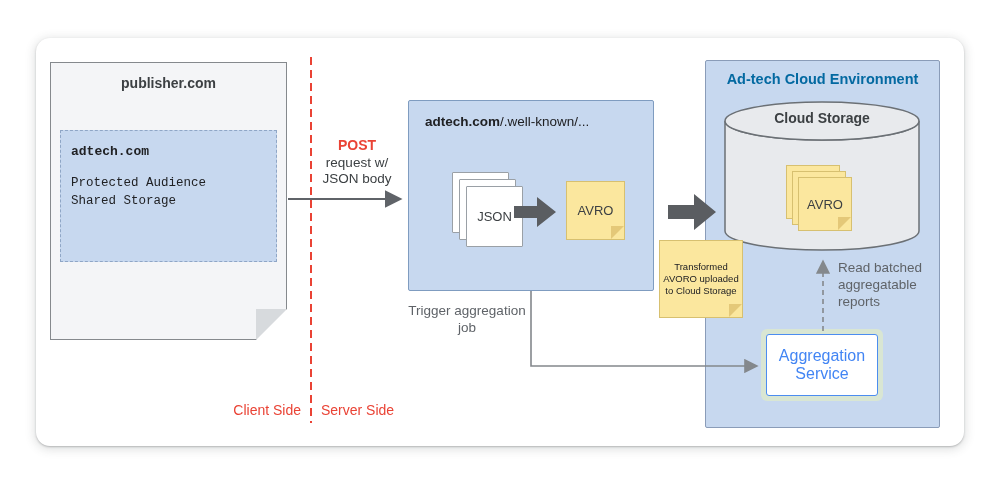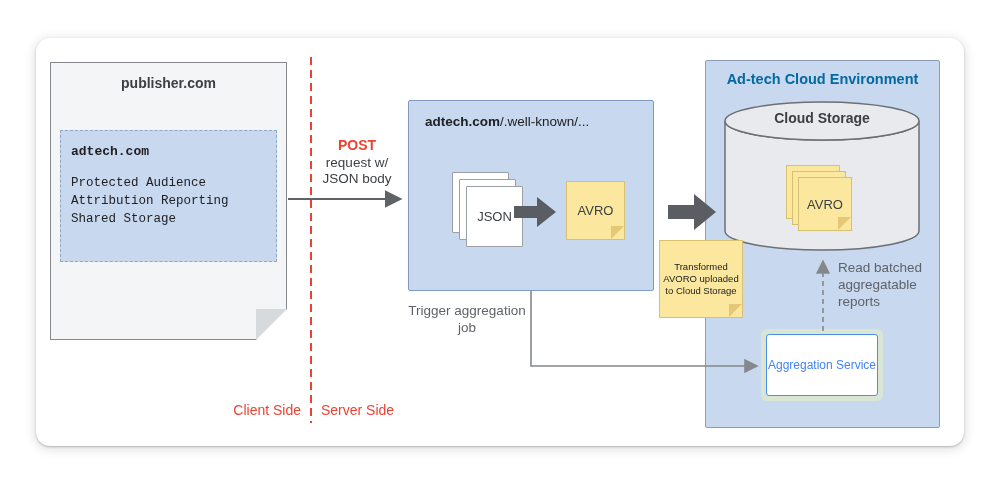--- a/index.html
+++ b/index.html
@@ -70,21 +70,21 @@
   .avro-stack .a1 { left:0; top:0; } .avro-stack .a2 { left:6px; top:6px; }
   .avro-stack .a3 { left:12px; top:12px; display:flex; align-items:center; justify-content:center;
                     font-size:13px; color:#3c4043; }
   .read-label { position:absolute; left:838px; top:259px; width:102px;
                 font-size:13.5px; line-height:17px; color:#5f6368; z-index:3; }
   .agg-backing { position:absolute; left:761px; top:329px; width:122px; height:72px;
                  background:#d9e6d3; border-radius:6px; z-index:2; }
   .agg-box { position:absolute; left:766px; top:334px; width:112px; height:62px;
              background:#fff; border:1.5px solid #4c8df0; border-radius:3px; z-index:3;
              display:flex; align-items:center; justify-content:center; text-align:center;
-             color:#4285f4; font-size:12px; line-height:18px; }
+             color:#4285f4; font-size:16px; line-height:18px; }
 
   .trigger-label { position:absolute; left:404px; top:302px; width:126px; text-align:center;
                    font-size:13.5px; line-height:17px; color:#5f6368; z-index:3; }
 
   .side-label { position:absolute; top:402px; font-size:14px; color:#ea4335; z-index:3; }
   .side-label.client { left:201px; width:100px; text-align:right; }
   .side-label.server { left:321px; }
 
   .connectors { position:absolute; left:0; top:0; width:1001px; height:482px;
                 z-index:4; pointer-events:none; }
@@ -93,21 +93,20 @@
 <body>
 
 <div class="stage">
   <div class="card"></div>
 
   <div class="pub-page">
     <div class="pub-title">publisher.com</div>
     <div class="api-box">
       <div class="api-title mono">adtech.com</div>
       <div class="api-line mono">Protected Audience</div>
-      <div class="api-line mono">Attribution Reporting</div>
       <div class="api-line mono">Shared Storage</div>
     </div>
     <div class="fold-cover"></div>
     <div class="fold-flap"></div>
   </div>
 
   <div class="post-label">
     <div class="post-method">POST</div>
     <div class="post-desc">request w/ JSON body</div>
   </div>

